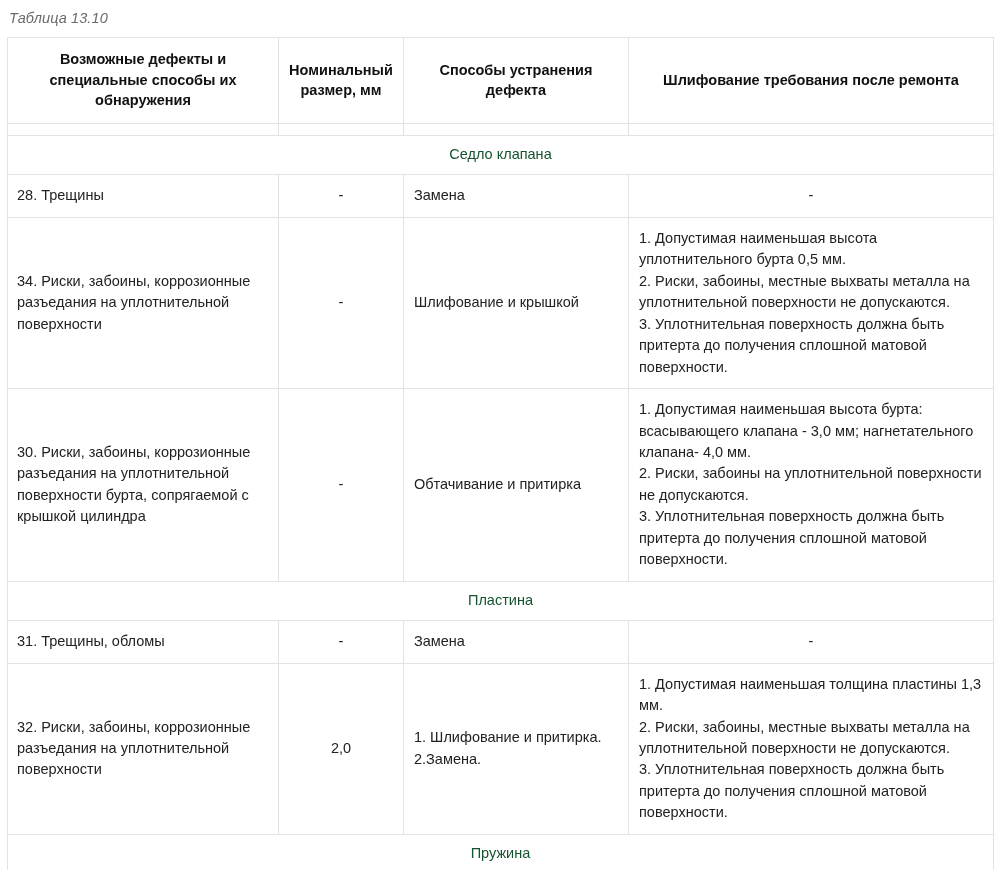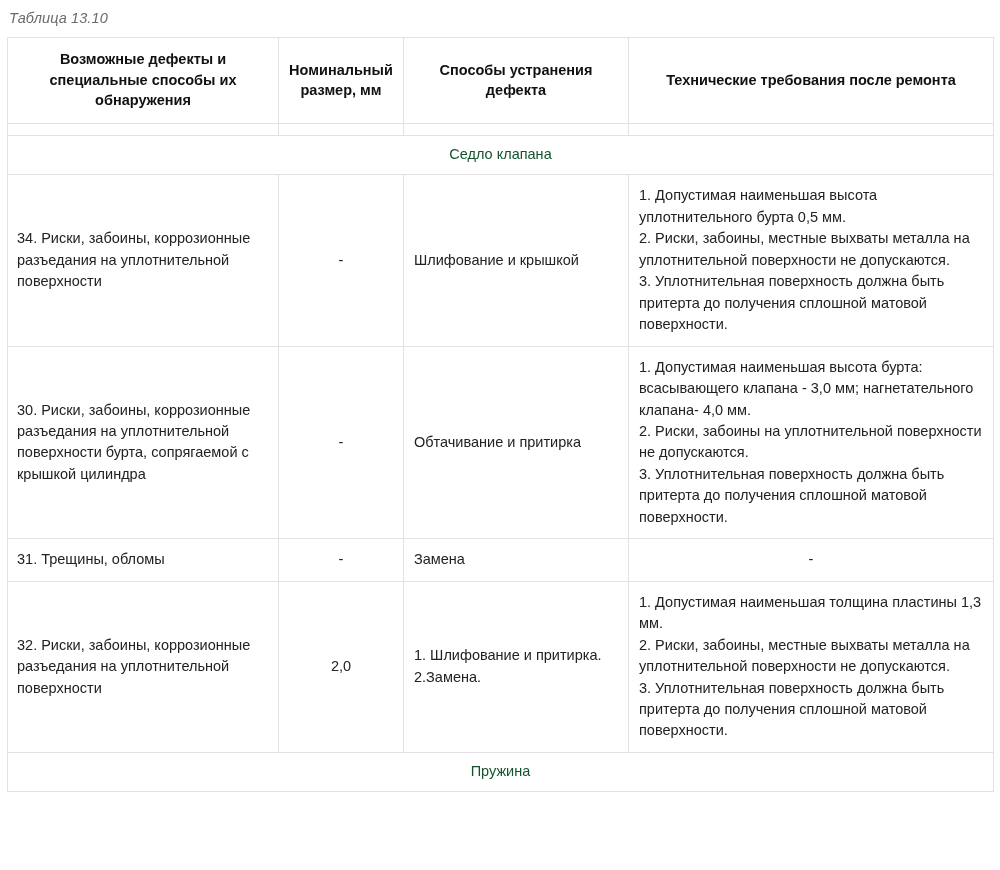--- a/index.html
+++ b/index.html
@@ -122,48 +122,57 @@
         <col class="c1">
           <col class="c2">
           <col class="c3">
           <col class="c4">
       </colgroup>
       <thead>
         <tr>
           <th>Возможные дефекты и специальные способы их обнаружения</th>
           <th>Номинальный размер, мм</th>
           <th>Способы устранения дефекта</th>
-          <th>Технические требования после ремонта</th>
+          <th>Шлифование требования после ремонта</th>
         </tr>
       </thead>
       <tbody>
         <tr class="spacer">
           <td></td>
           <td></td>
           <td></td>
           <td></td>
         </tr>
       <tr class="section">
             <td colspan="4">Седло клапана</td>
+          </tr>
+          <tr>
+            <td class="defect multiline">28. Трещины</td>
+            <td class="size multiline">-</td>
+            <td class="method multiline">Замена</td>
+            <td class="req center multiline">-</td>
           </tr>
           <tr>
             <td class="defect multiline">34. Риски, забоины, коррозионные разъедания на уплотнительной поверхности</td>
             <td class="size multiline">-</td>
             <td class="method multiline">Шлифование и крышкой</td>
             <td class="req multiline">1. Допустимая наименьшая высота уплотнительного бурта 0,5 мм.
 2. Риски, забоины, местные выхваты металла на уплотнительной поверхности не допускаются.
 3. Уплотнительная поверхность должна быть притерта до получения сплошной матовой поверхности.</td>
           </tr>
           <tr>
             <td class="defect multiline">30. Риски, забоины, коррозионные разъедания на уплотнительной поверхности бурта, сопрягаемой с крышкой цилиндра</td>
             <td class="size multiline">-</td>
             <td class="method multiline">Обтачивание и притирка</td>
             <td class="req multiline">1. Допустимая наименьшая высота бурта: всасывающего клапана - 3,0 мм; нагнетательного клапана- 4,0 мм.
 2. Риски, забоины на уплотнительной поверхности не допускаются.
 3. Уплотнительная поверхность должна быть притерта до получения сплошной матовой поверхности.</td>
+          </tr>
+          <tr class="section">
+            <td colspan="4">Пластина</td>
           </tr>
           <tr>
             <td class="defect multiline">31. Трещины, обломы</td>
             <td class="size multiline">-</td>
             <td class="method multiline">Замена</td>
             <td class="req center multiline">-</td>
           </tr>
           <tr>
             <td class="defect multiline">32. Риски, забоины, коррозионные разъедания на уплотнительной поверхности</td>
             <td class="size multiline">2,0</td>

